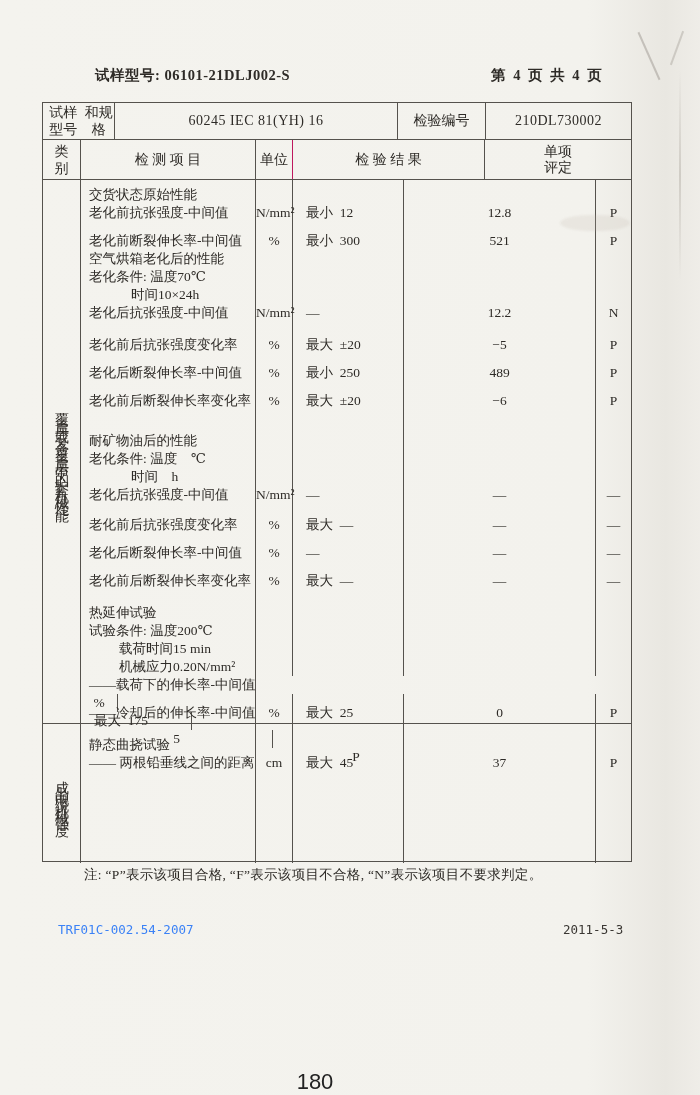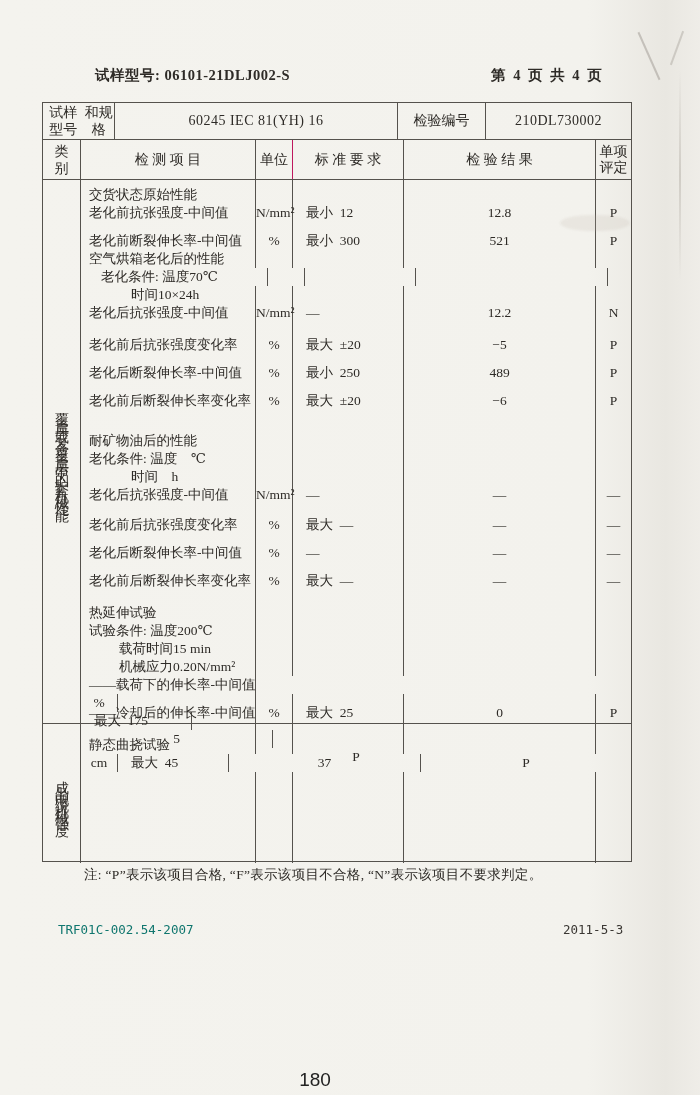--- a/index.html
+++ b/index.html
@@ -41,23 +41,23 @@
   .brow { display:flex; width:100%; }
   .brow.fill { flex:1; }
   .brow > div { height:100%; line-height:18px; font-size:13.5px; white-space:pre; overflow:visible; }
   .c-item { width:175px; border-right:1px solid #55524d; padding-left:8px; }
   .c-unit { width:37px; border-right:1px solid #55524d; text-align:center; font-size:12.5px; }
   .c-std { width:111px; border-right:1px solid #55524d; padding-left:13px; }
   .c-res { width:192px; border-right:1px solid #55524d; text-align:center; }
   .c-verdict { flex:1; text-align:center; }
   
   .note { top:866px; left:84px; font-size:13.5px; letter-spacing:.3px; }
-  .doc-code { top:922px; left:58px; font-family:"DejaVu Sans Mono","Liberation Mono",monospace; font-size:12.5px; color:#0f766e; }
+  .doc-code { top:922px; left:58px; font-family:"DejaVu Sans Mono","Liberation Mono",monospace; font-size:12.5px; color:#3b82f6; }
   .doc-date { top:922px; left:563px; font-family:"DejaVu Sans Mono","Liberation Mono",monospace; font-size:12.5px; color:#3a3733; }
-  .page-number { top:1069px; left:280px; width:70px; text-align:center; font-family:"Liberation Sans","DejaVu Sans",sans-serif; font-size:19px; color:#222; }
+  .page-number { top:1069px; left:280px; width:70px; text-align:center; font-family:"Liberation Sans","DejaVu Sans",sans-serif; font-size:22px; color:#222; }
   
   .art-v1 { top:30px; left:648px; width:2px; height:52px; background:rgba(148,143,135,.45); transform:rotate(-24deg); }
   .art-v2 { top:30px; left:676px; width:2px; height:36px; background:rgba(148,143,135,.35); transform:rotate(20deg); }
   .art-edge { top:70px; left:679px; width:2px; height:210px; background:linear-gradient(rgba(185,180,172,0),rgba(185,180,172,.55),rgba(185,180,172,0)); }
   .art-smudge { top:215px; left:560px; width:70px; height:16px; background:rgba(190,178,168,.18); border-radius:50%; filter:blur(1px); }
 </style>
 </head>
 <body>
 
 <div class="abs report-line">
@@ -76,21 +76,20 @@
     <div class="a3">检验编号</div>
     <div class="a4">210DL730002</div>
   </div>
   <div class="row-b">
     <div class="b-cat">
       <div>类</div>
       <div>别</div>
     </div>
     <div class="b-item">检 测 项 目</div>
     <div class="b-unit">单位</div>
-    <div class="b-std">标 准 要 求</div>
     <div class="b-res">检 验 结 果</div>
     <div class="b-verdict">
       <div>单项</div>
       <div>评定</div>
     </div>
   </div>
   <div class="table-body">
       <div class="group group-first">
         <div class="cat-cell">
           <div class="cat-text">覆盖层或复合覆盖层中的护套机械性能</div>
@@ -131,21 +130,21 @@
             <div class="c-res">521</div>
             <div class="c-verdict">P</div>
           </div>
           <div class="brow" style="height: 18px;">
             <div class="c-item">空气烘箱老化后的性能</div>
             <div class="c-unit"></div>
             <div class="c-std"></div>
             <div class="c-res"></div>
             <div class="c-verdict"></div>
           </div>
-          <div class="brow" style="height: 18px; margin-left: 12px;">
+          <div class="brow" style="height: 18px;">
             <div class="c-item">老化条件: 温度70℃</div>
             <div class="c-unit"></div>
             <div class="c-std"></div>
             <div class="c-res"></div>
             <div class="c-verdict"></div>
           </div>
           <div class="brow" style="height: 18px;">
             <div class="c-item" style="padding-left: 50px;">时间10×24h</div>
             <div class="c-unit"></div>
             <div class="c-std"></div>
@@ -356,20 +355,21 @@
             <div class="c-verdict"></div>
           </div>
           <div class="brow" style="height: 18px;">
             <div class="c-item">静态曲挠试验</div>
             <div class="c-unit"></div>
             <div class="c-std"></div>
             <div class="c-res"></div>
             <div class="c-verdict"></div>
           </div>
           <div class="brow" style="height: 18px;">
+            <div class="c-item">—— 两根铅垂线之间的距离</div>
             <div class="c-unit">cm</div>
             <div class="c-std">最大  45</div>
             <div class="c-res">37</div>
             <div class="c-verdict">P</div>
           </div>
           <div class="brow fill">
             <div class="c-item"></div>
             <div class="c-unit"></div>
             <div class="c-std"></div>
             <div class="c-res"></div>

